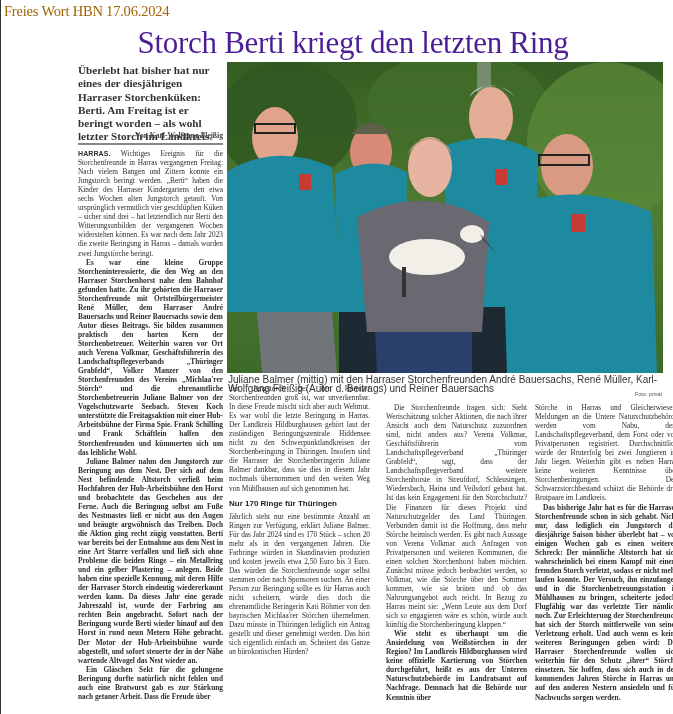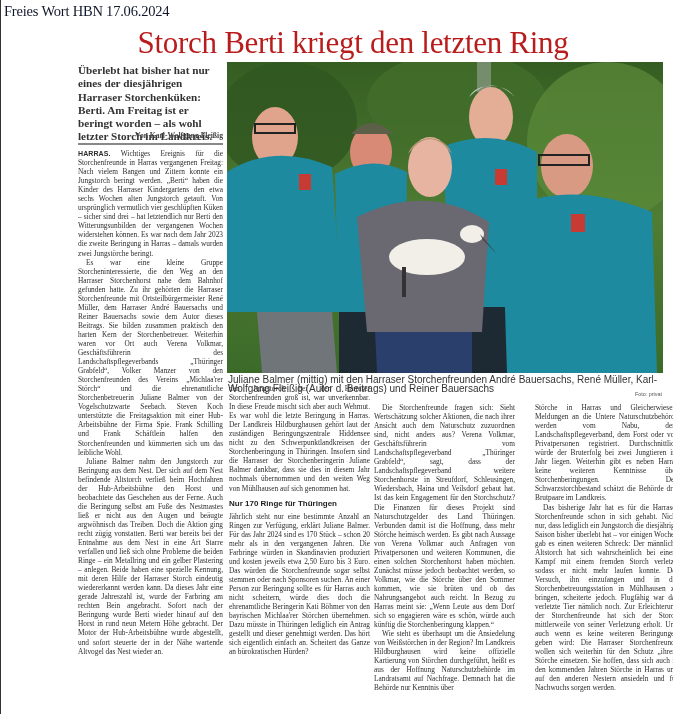--- a/index.html
+++ b/index.html
@@ -1,31 +1,31 @@
 <!DOCTYPE html>
 <html><head>
 <meta charset="utf-8">
 <style>
   html,body{margin:0;padding:0;background:#fff;}
   body{width:673px;height:714px;position:relative;overflow:hidden;font-family:"DejaVu Serif",serif;color:#2a2a2a;}
   .leftrule{position:absolute;left:0;top:0;width:1px;height:714px;background:#333;}
-  .source{position:absolute;left:4px;top:3px;font-family:"Liberation Serif",serif;font-size:14.5px;color:#0f172a;letter-spacing:-0.2px;}
-  .headline{position:absolute;left:118px;top:26px;width:470px;text-align:center;font-family:"Liberation Serif",serif;font-size:31px;color:#b91c1c;letter-spacing:-0.3px;line-height:34px;}
+  .source{position:absolute;left:4px;top:3px;font-family:"Liberation Serif",serif;font-size:14.5px;color:#a16207;letter-spacing:-0.2px;}
+  .headline{position:absolute;left:118px;top:26px;width:470px;text-align:center;font-family:"Liberation Serif",serif;font-size:31px;color:#4c1d95;letter-spacing:-0.3px;line-height:34px;}
   .teaser{position:absolute;left:78px;top:64px;width:145px;text-align:left;font-family:"Liberation Serif",serif;font-size:11.2px;line-height:13.3px;color:#333;font-weight:bold;}
   .byline{position:absolute;left:78px;top:131px;width:145px;text-align:right;font-family:Liberation Serif, serif;font-size:7.6px;color:#444;font-weight:bold;}
   .byrule{position:absolute;left:78px;top:143px;width:145px;height:2px;background:#888;}
   .col{position:absolute;font-family:"Liberation Serif",serif;font-size:7.35px;line-height:9.05px;color:#2d2d2d;text-align:justify;hyphens:manual;}
   .col p{margin:0;text-indent:8px;}
   .col p.first{text-indent:0;}
-  .col p + p{margin-top:0;}
+  .col p + p{margin-top:0;font-weight:bold;}
   .dateline{font-family:"Liberation Sans",sans-serif;font-weight:bold;font-size:7px;letter-spacing:0.1px;}
   .col h3{margin:6px 0 3px 0;font-family:"Liberation Sans",sans-serif;font-weight:bold;font-size:8px;line-height:10px;text-align:left;color:#222;}
   .c1{left:78px;top:149px;width:145px;}
   .c2{left:229px;top:384px;width:141px;}
-  .c3{left:374px;top:403px;width:141px;}
+  .c3{left:386px;top:403px;width:141px;}
   .c4{left:519px;top:403px;width:143px;margin-left:16px;}
   .photo{position:absolute;left:227px;top:62px;width:436px;height:311px;overflow:hidden;background:#3d6a2a;}
   .caption{position:absolute;left:228px;top:375px;width:434px;font-family:"Liberation Sans",sans-serif;font-size:10px;line-height:9.2px;color:#333;}
   .credit{position:absolute;right:11px;top:391px;font-family:"Liberation Sans",sans-serif;font-size:5.4px;color:#555;}
 </style>
 </head>
 <body>
 
 <div class="leftrule"></div>
 
@@ -34,20 +34,21 @@
 <h1 class="headline" style="margin:0;font-weight:normal;">Storch Berti kriegt den letzten Ring</h1>
 
 <div class="teaser">Überlebt hat bisher hat nur eines der diesjährigen Harraser Storchenküken: Berti. Am Freitag ist er beringt worden – als wohl letzter Storch im Landkreis.</div>
 <div class="byline">Von Karl-Wolfgang Fleißig</div>
 <div class="byrule"></div>
 
 <div class="col c1">
   <p class="first"><span class="dateline">HARRAS.</span> <span>Wichtiges Ereignis für die Storchenfreunde in Harras vergangenen Freitag: Nach vielem Bangen und Zittern konnte ein Jungstorch beringt werden. „Berti“ haben die Kinder des Harraser Kindergartens den etwa sechs Wochen alten Jungstorch getauft. Von ursprünglich vermutlich vier geschlüpften Küken – sicher sind drei – hat letztendlich nur Berti den Witterungsunbilden der vergangenen Wochen widerstehen können. Es war nach dem Jahr 2023 die zweite Beringung in Harras – damals wurden zwei Jungstörche beringt.</span></p>
   <p>Es war eine kleine Gruppe Storcheninteressierte, die den Weg an den Harraser Storchenhorst nahe dem Bahnhof gefunden hatte. Zu ihr gehörten die Harraser Storchenfreunde mit Ortsteilbürgermeister René Müller, dem Harraser André Bauersachs und Reiner Bauersachs sowie dem Autor dieses Beitrags. Sie bilden zusammen praktisch den harten Kern der Storchenbetreuer. Weiterhin waren vor Ort auch Verena Volkmar, Geschäftsführerin des Landschaftspflegeverbands „Thüringer Grabfeld“, Volker Manzer von den Storchenfreunden des Vereins „Michlaa'rer Störch“ und die ehrenamtliche Storchenbetreuerin Juliane Balmer von der Vogelschutzwarte Seebach. Steven Koch unterstützte die Freitagsaktion mit einer Hub-Arbeitsbühne der Firma Spie. Frank Schilling und Frank Schäftlein halfen den Storchenfreunden und kümmerten sich um das leibliche Wohl.</p>
   <p>Juliane Balmer nahm den Jungstorch zur Beringung aus dem Nest. Der sich auf dem Nest befindende Altstorch verließ beim Hochfahren der Hub-Arbeitsbühne den Horst und beobachtete das Geschehen aus der Ferne. Auch die Beringung selbst am Fuße des Nestmastes ließ er nicht aus den Augen und beäugte argwöhnisch das Treiben. Doch die Aktion ging recht zügig vonstatten. Berti war bereits bei der Entnahme aus dem Nest in eine Art Starre verfallen und ließ sich ohne Probleme die beiden Ringe – ein Metallring und ein gelber Plastering – anlegen. Beide haben eine spezielle Kennung, mit deren Hilfe der Harraser Storch eindeutig wiedererkannt werden kann. Da dieses Jahr eine gerade Jahreszahl ist, wurde der Farbring am rechten Bein angebracht. Sofort nach der Beringung wurde Berti wieder hinauf auf den Horst in rund neun Metern Höhe gebracht. Der Motor der Hub-Arbeitsbühne wurde abgestellt, und sofort steuerte der in der Nähe wartende Altvogel das Nest wieder an.</p>
+  <p>Ein Gläschen Sekt für die gelungene Beringung durfte natürlich nicht fehlen und auch eine Bratwurst gab es zur Stärkung nach getaner Arbeit. Dass die Freude über</p>
 </div>
 
 <div class="photo">
   <svg width="436" height="311" viewBox="0 0 436 311" xmlns="http://www.w3.org/2000/svg">
     <defs>
       <linearGradient id="bg" x1="0" y1="0" x2="0" y2="1">
         <stop offset="0" stop-color="#355d22"></stop>
         <stop offset="0.5" stop-color="#4f7d33"></stop>
         <stop offset="1" stop-color="#3c6a29"></stop>
       </linearGradient>
@@ -96,19 +97,19 @@
 <div class="credit">Foto: privat</div>
 
 <div class="col c2">
   <p class="first">den Jungstorch bei den Harraser Storchenfreunden groß ist, war unverkennbar. In diese Freude mischt sich aber auch Wehmut. Es war wohl die letzte Beringung in Harras. Der Landkreis Hildburghausen gehört laut der zuständigen Beringungszentrale Hiddensee nicht zu den Schwerpunktlandkreisen der Storchenberingung in Thüringen. Insofern sind die Harraser der Storchenberingerin Juliane Balmer dankbar, dass sie dies in diesem Jahr nochmals übernommen und den weiten Weg von Mühlhausen auf sich genommen hat.</p>
   <h3>Nur 170 Ringe für Thüringen</h3>
   <p class="first">Jährlich steht nur eine bestimmte Anzahl an Ringen zur Verfügung, erklärt Juliane Balmer. Für das Jahr 2024 sind es 170 Stück – schon 20 mehr als in den vergangenen Jahren. Die Farbringe würden in Skandinavien produziert und kosten jeweils etwa 2,50 Euro bis 3 Euro. Das würden die Storchenfreunde sogar selbst stemmen oder nach Sponsoren suchen. An einer Person zur Beringung sollte es für Harras auch nicht scheitern, würde dies doch die ehrenamtliche Beringerin Kati Böhmer von den bayrischen Michlaa'rer Störchen übernehmen. Dazu müsste in Thüringen lediglich ein Antrag gestellt und dieser genehmigt werden. Das hört sich eigentlich einfach an. Scheitert das Ganze an bürokratischen Hürden?</p>
 </div>
 
 <div class="col c3">
   <p>Die Storchenfreunde fragen sich: Sieht Wertschätzung solcher Aktionen, die nach ihrer Ansicht auch dem Naturschutz zuzuordnen sind, nicht anders aus? Verena Volkmar, Geschäftsführerin vom Landschaftspflegeverband „Thüringer Grabfeld“, sagt, dass der Landschaftspflegeverband weitere Storchenhorste in Streufdorf, Schleusingen, Wiedersbach, Haina und Veilsdorf gebaut hat. Ist das kein Engagement für den Storchschutz? Die Finanzen für dieses Projekt sind Naturschutzgelder des Land Thüringen. Verbunden damit ist die Hoffnung, dass mehr Störche heimisch werden. Es gibt nach Aussage von Verena Volkmar auch Anfragen von Privatpersonen und weiteren Kommunen, die einen solchen Storchenhorst haben möchten. Zunächst müsse jedoch beobachtet werden, so Volkmar, wie die Störche über den Sommer kommen, wie sie brüten und ob das Nahrungsangebot auch reicht. In Bezug zu Harras meint sie: „Wenn Leute aus dem Dorf sich so engagieren wäre es schön, würde auch künftig die Storchenberingung klappen.“</p>
-  <p>Wie steht es überhaupt um die Ansiedelung von Weißstörchen in der Region? Im Landkreis Hildburghausen wird keine offizielle Kartierung von Störchen durchgeführt, heißt es aus der Hoffnung Naturschutzbehörde im Landratsamt auf Nachfrage. Demnach hat die Behörde nur Kenntnis über</p>
+  <p>Wie steht es überhaupt um die Ansiedelung von Weißstörchen in der Region? Im Landkreis Hildburghausen wird keine offizielle Kartierung von Störchen durchgeführt, heißt es aus der Unteren Naturschutzbehörde im Landratsamt auf Nachfrage. Demnach hat die Behörde nur Kenntnis über</p>
 </div>
 
 <div class="col c4">
   <p class="first">Störche in Harras und Gleicherwiesen. Meldungen an die Untere Naturschutzbehörde werden vom Nabu, dem Landschaftspflegeverband, dem Forst oder von Privatpersonen registriert. Durchschnittlich würde der Bruterfolg bei zwei Jungtieren im Jahr liegen. Weiterhin gibt es neben Harras keine weiteren Kenntnisse über Storchenberingungen. Den Schwarzstorchbestand schätzt die Behörde drei Brutpaare im Landkreis.</p>
   <p>Das bisherige Jahr hat es für die Harraser Storchenfreunde schon in sich gehabt. Nicht nur, dass lediglich ein Jungstorch die diesjährige Saison bisher überlebt hat – vor einigen Wochen gab es einen weiteren Schreck: Der männliche Altstorch hat sich wahrscheinlich bei einem Kampf mit einem fremden Storch verletzt, sodass er nicht mehr laufen konnte. Der Versuch, ihn einzufangen und in die Storchenbetreuungsstation in Mühlhausen zu bringen, scheiterte jedoch. Flugfähig war das verletzte Tier nämlich noch. Zur Erleichterung der Storchenfreunde hat sich der Storch mittlerweile von seiner Verletzung erholt. Und auch wenn es keine weiteren Beringungen geben wird: Die Harraser Storchenfreunde wollen sich weiterhin für den Schutz „ihrer“ Störche einsetzen. Sie hoffen, dass sich auch in den kommenden Jahren Störche in Harras und auf den anderen Nestern ansiedeln und für Nachwuchs sorgen werden.</p>
 </div>
 
 </body></html>

